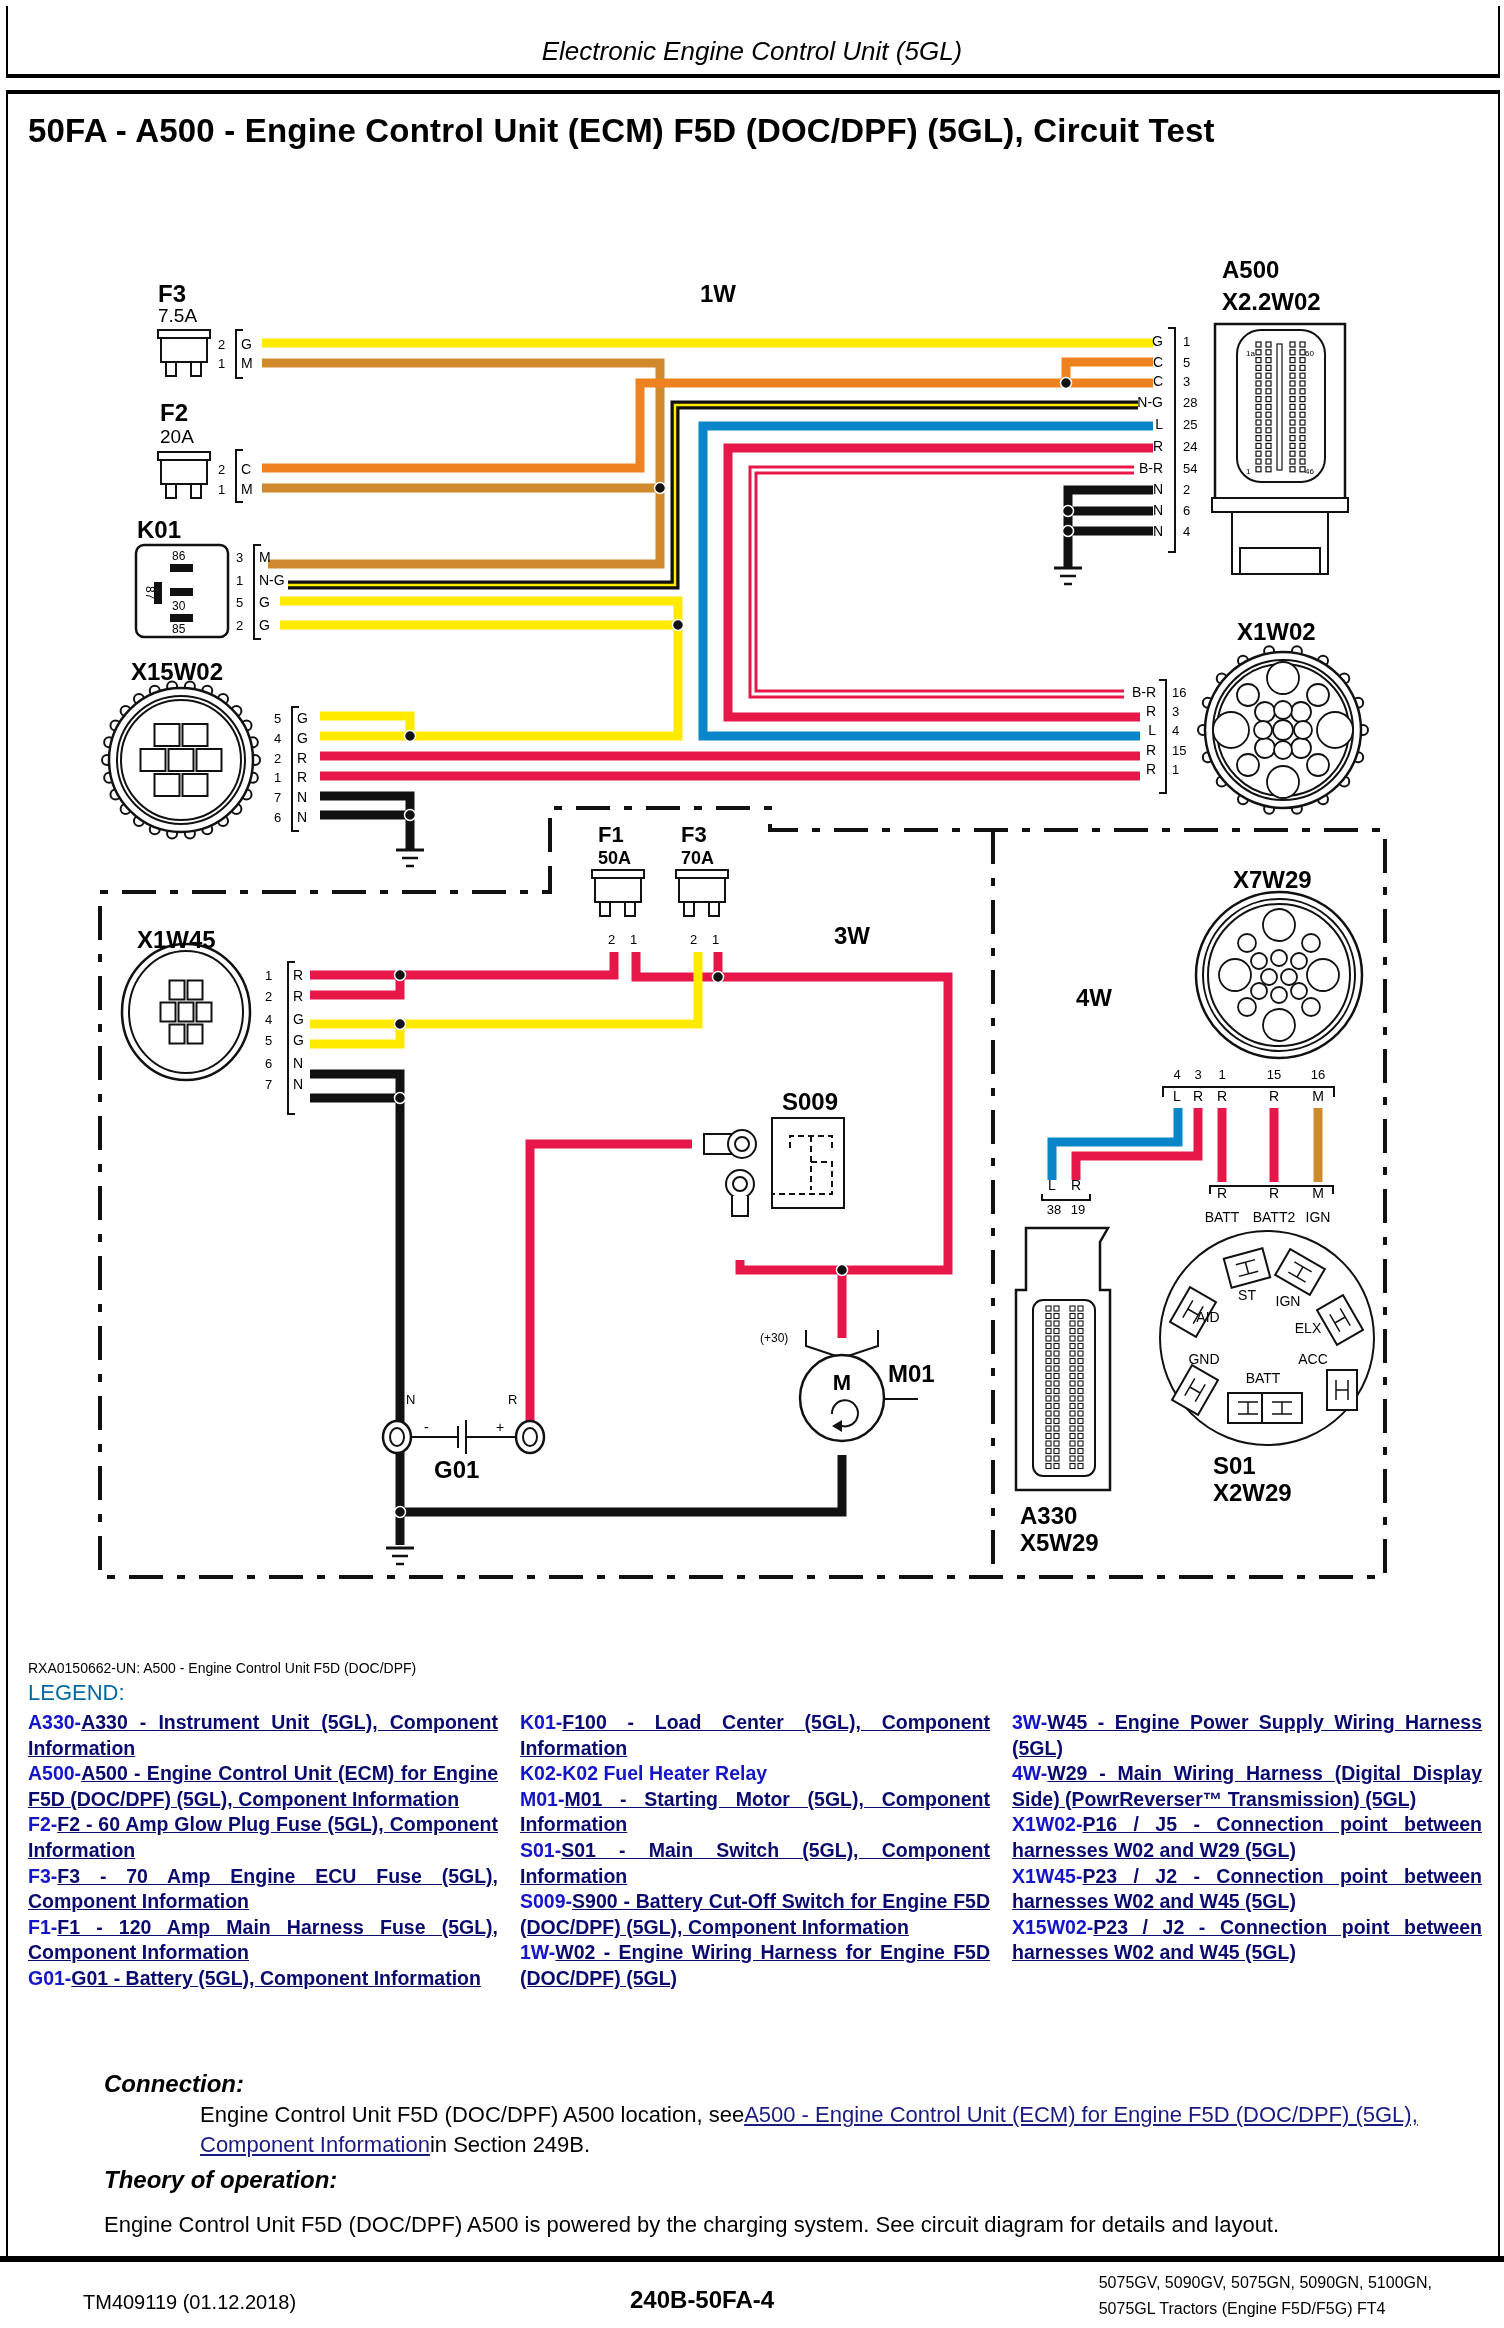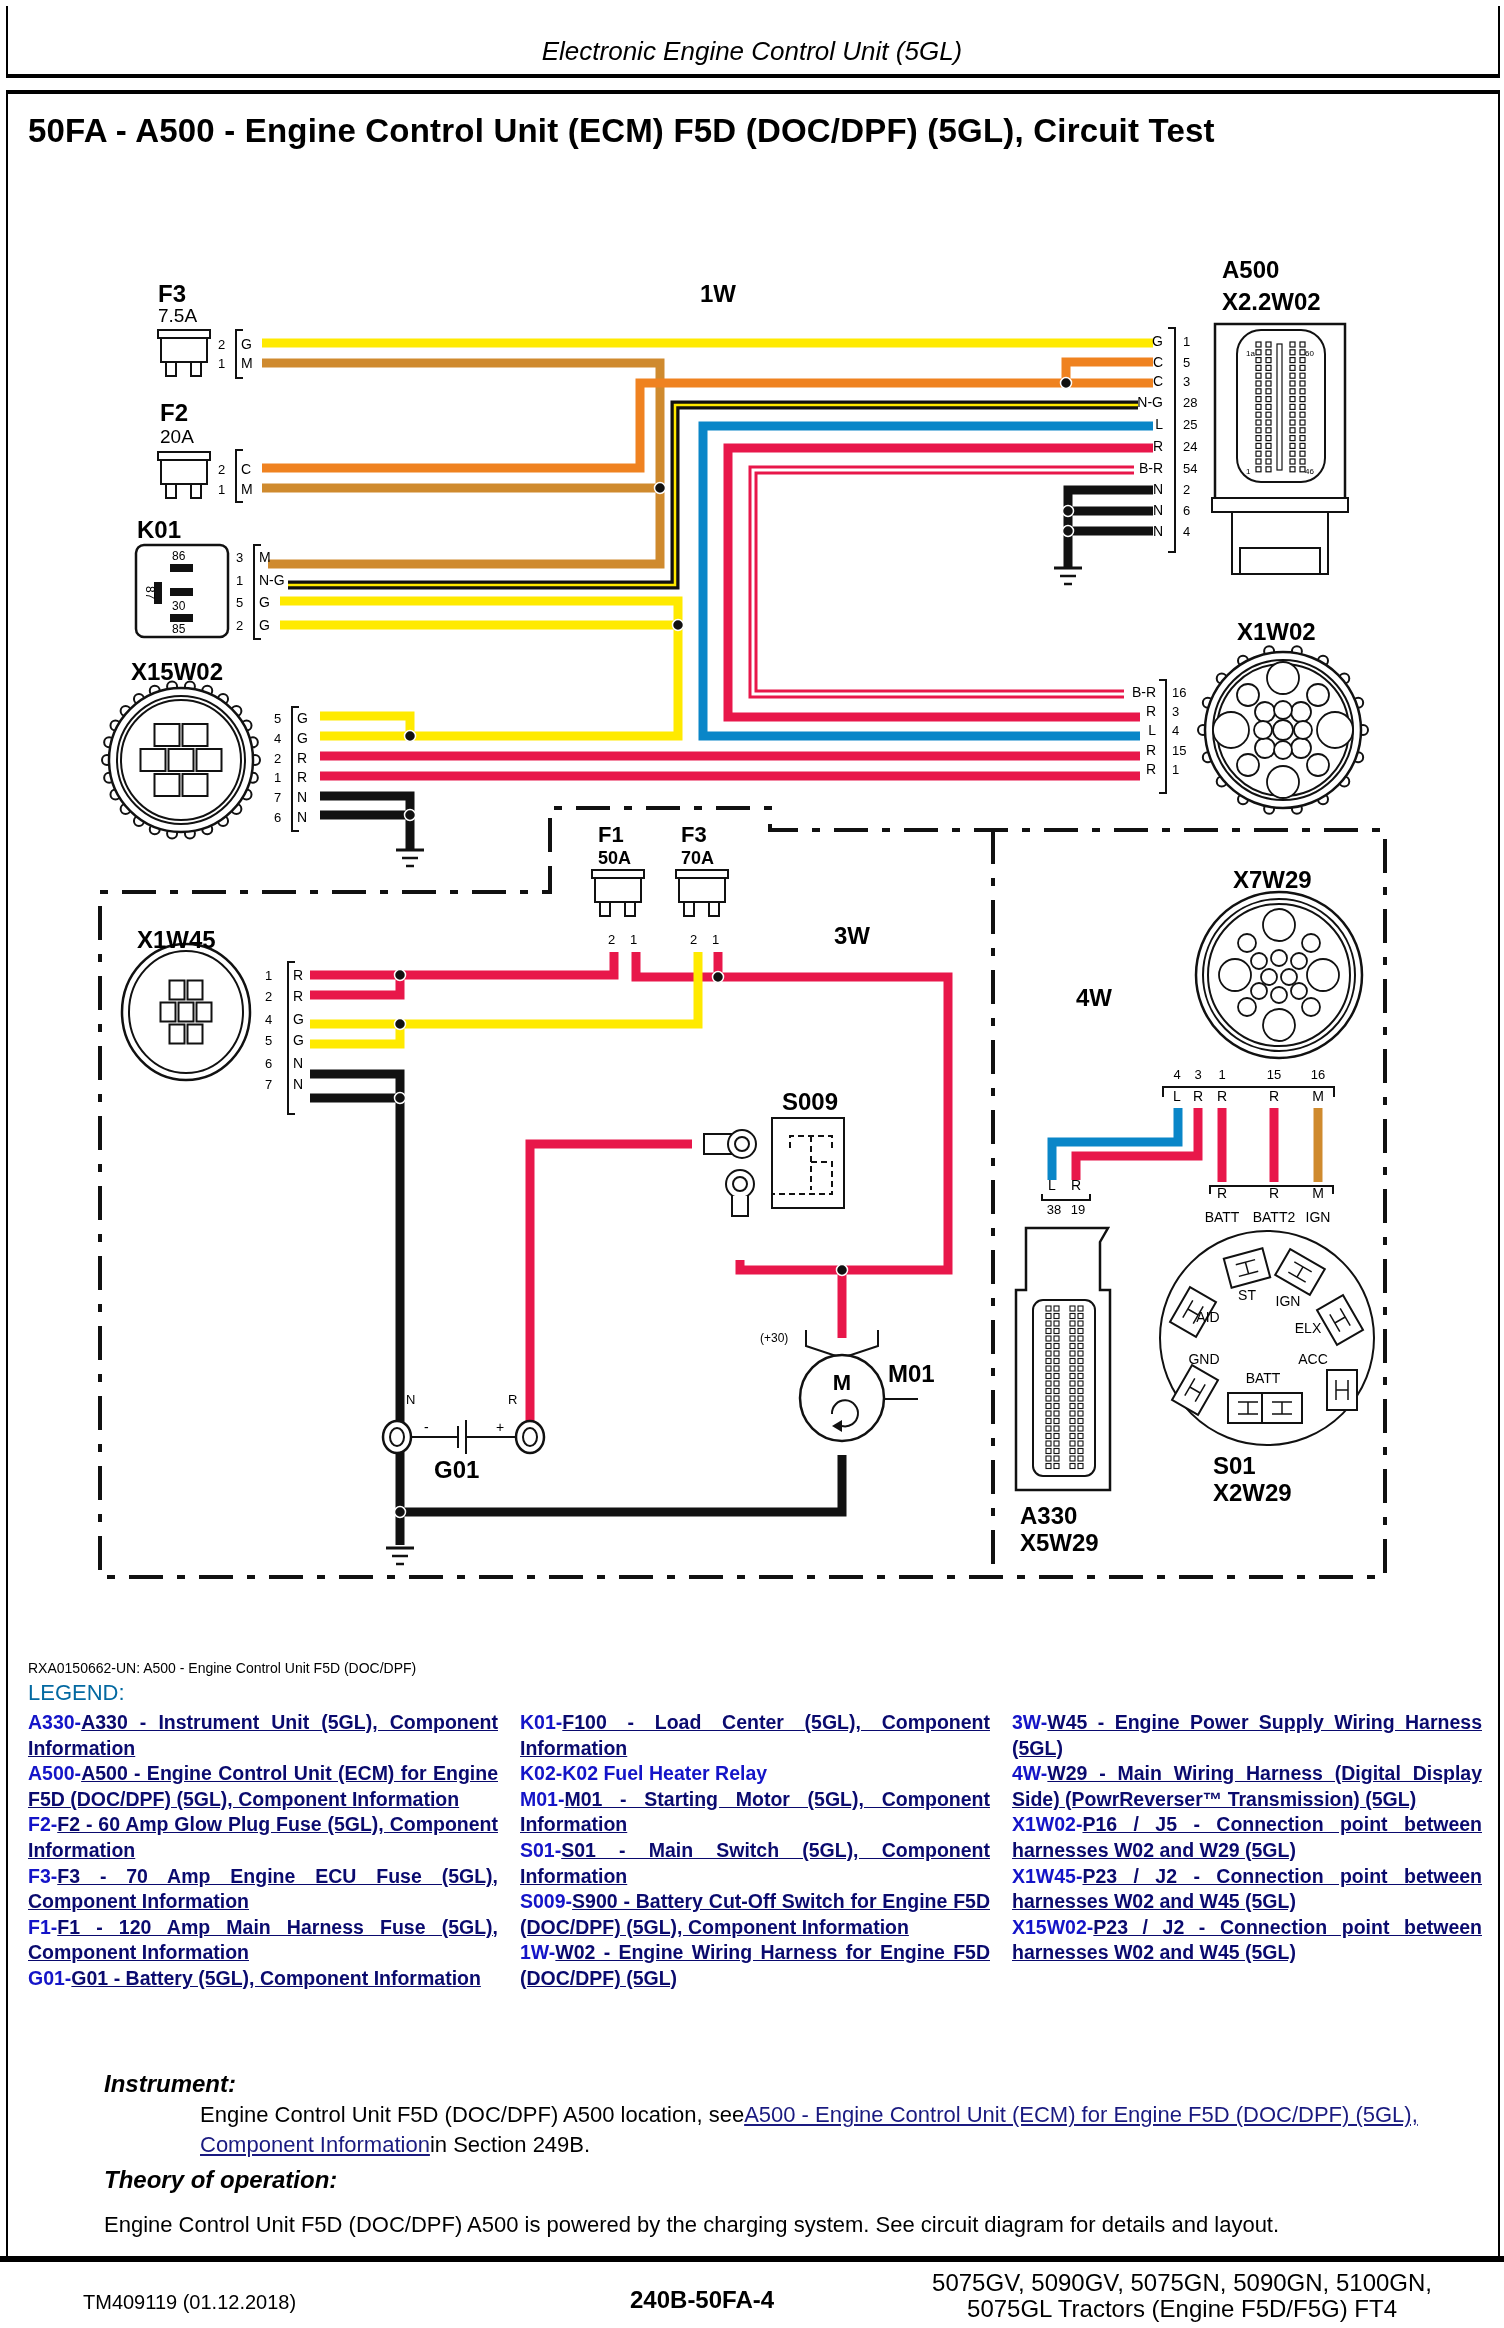--- a/index.html
+++ b/index.html
@@ -14,21 +14,21 @@
   .legend-col { position:absolute; top:1710px; width:470px; font-size:19.5px; font-weight:bold; line-height:25.6px; text-align:justify; }
   .legend-col .item { display:block; }
   .legend-col .code { color:#1414c8; }
   .legend-col a { color:#0a0a6e; text-decoration:underline; }
   .section-h { position:absolute; left:104px; font-weight:bold; font-style:italic; font-size:24px; }
   .para { position:absolute; font-size:22px; line-height:30px; }
   .para a { color:#1a1a80; text-decoration:underline; }
   .footer-rule { position:absolute; left:0; top:2256px; width:1504px; height:6px; background:#000; }
   .footer-left { position:absolute; left:83px; top:2291px; font-size:20px; }
   .footer-center { position:absolute; left:630px; top:2286px; font-size:24px; font-weight:bold; }
-  .footer-right { position:absolute; right:72px; top:2270px; font-size:24px; text-align:center; line-height:26px; }
+  .footer-right { position:absolute; right:72px; top:2270px; font-size:16px; text-align:left; line-height:26px; }
 </style>
 </head>
 <body>
 
 <div class="frame-top"></div>
 <div class="header-title">Electronic Engine Control Unit (5GL)</div>
 <div class="frame-main"></div>
 <div class="page-title">50FA - A500 - Engine Control Unit (ECM) F5D (DOC/DPF) (5GL), Circuit Test</div>
 
 <svg class="diagram" width="1504" height="1660" viewBox="0 0 1504 1660" xmlns="http://www.w3.org/2000/svg">
@@ -597,21 +597,21 @@
     <span class="item"><span class="code">1W-</span><a href="#">W02 - Engine Wiring Harness for Engine F5D (DOC/DPF) (5GL)</a></span>
   </div>
 <div class="legend-col" id="legend-col-2" style="left:1012px;">
     <span class="item"><span class="code">3W-</span><a href="#">W45 - Engine Power Supply Wiring Harness (5GL)</a></span>
     <span class="item"><span class="code">4W-</span><a href="#">W29 - Main Wiring Harness (Digital Display Side) (PowrReverser™ Transmission) (5GL)</a></span>
     <span class="item"><span class="code">X1W02-</span><a href="#">P16 / J5 - Connection point between harnesses W02 and W29 (5GL)</a></span>
     <span class="item"><span class="code">X1W45-</span><a href="#">P23 / J2 - Connection point between harnesses W02 and W45 (5GL)</a></span>
     <span class="item"><span class="code">X15W02-</span><a href="#">P23 / J2 - Connection point between harnesses W02 and W45 (5GL)</a></span>
   </div>
 
-<div class="section-h" style="top:2070px;">Instrument:</div>
+<div class="section-h" style="top:2070px;">Connection:</div>
 <div class="para" style="left:188px; top:2100px; width:1300px;margin-left:12px;"><span>Engine Control Unit F5D (DOC/DPF) A500 location, see</span><a href="#">A500 - Engine Control Unit (ECM) for Engine F5D (DOC/DPF) (5GL), Component Information</a><span>in Section 249B.</span></div>
 <div class="section-h" style="top:2166px;">Theory of operation:</div>
 <div class="para" style="left:104px; top:2210px; width:1390px;">Engine Control Unit F5D (DOC/DPF) A500 is powered by the charging system. See circuit diagram for details and layout.</div>
 
 <div class="footer-rule"></div>
 <div class="footer-left">TM409119 (01.12.2018)</div>
 <div class="footer-center">240B-50FA-4</div>
 <div class="footer-right">
     <div>5075GV, 5090GV, 5075GN, 5090GN, 5100GN,</div>
     <div>5075GL Tractors (Engine F5D/F5G) FT4</div>

